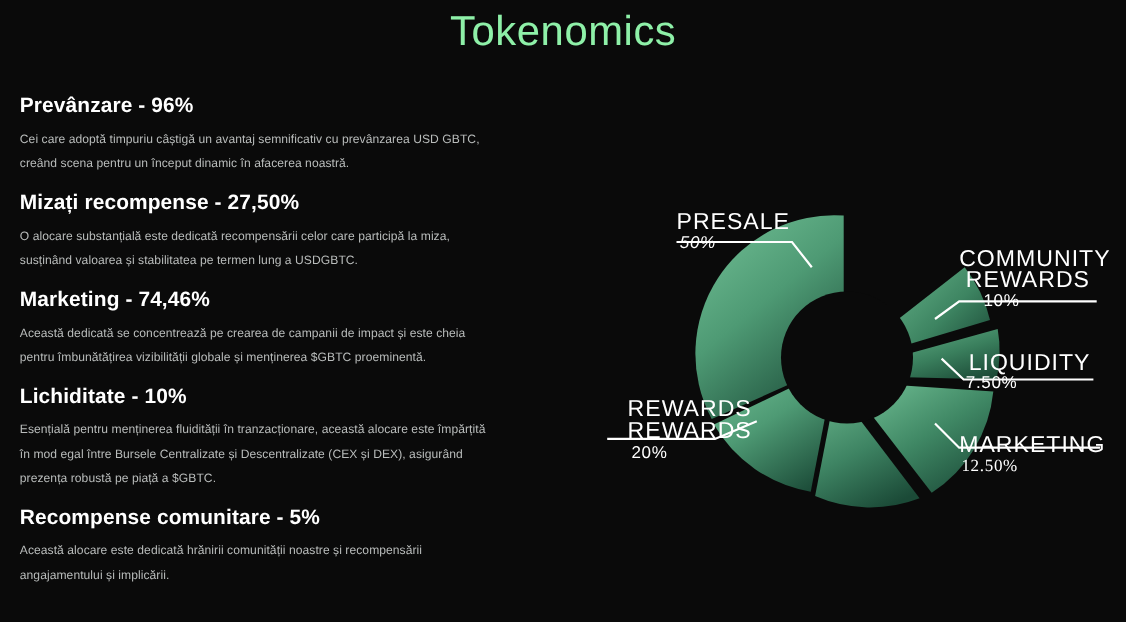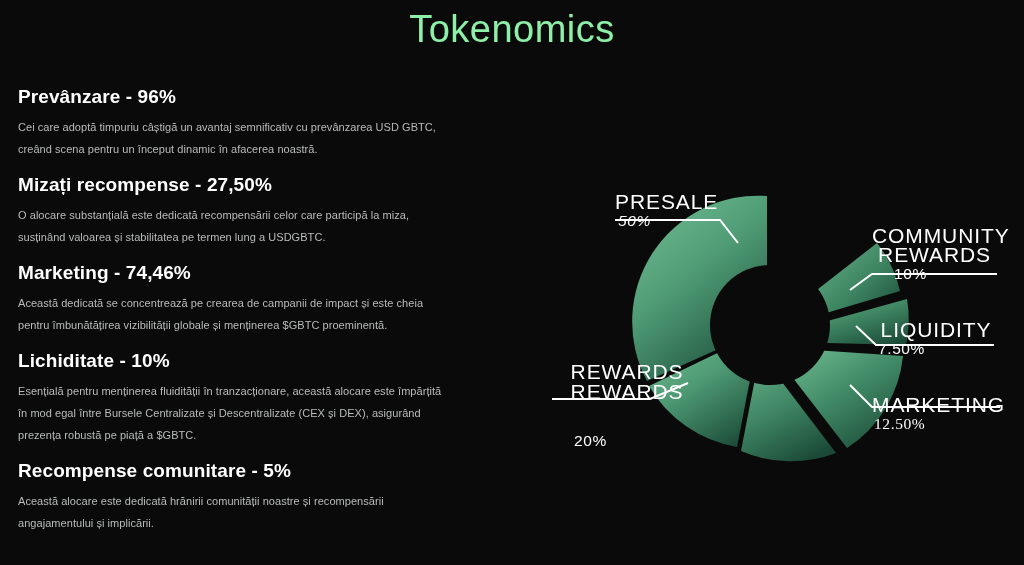--- a/index.html
+++ b/index.html
@@ -70,21 +70,21 @@
     letter-spacing:0.6px;
     white-space:nowrap;
     line-height:20px;
   }
 
   .cl-presale  { left:95px; top:22px;  width:120px; }
   .cl-presale .cl-value { text-align:left; padding-left:3px;font-style:italic; }
 
   .cl-staking  { left:32px; top:192px; width:150px; }
   .cl-staking .cl-name { line-height:20px; text-align:center; }
-  .cl-staking .cl-value { text-align:left; padding-left:22px;margin-top:29px; }
+  .cl-staking .cl-value { text-align:left; padding-left:22px; }
 
   .cl-community{ left:352px; top:56px;  width:125px; }
   .cl-community .cl-name { text-align:center; }
   .cl-community .cl-value { text-align:left; padding-left:22px; }
 
   .cl-liquidity{ left:356px; top:150px; width:120px; }
   .cl-liquidity .cl-name { text-align:center; }
   .cl-liquidity .cl-value { text-align:left; padding-left:2px; }
 
   .cl-marketing{ left:352px; top:225px; width:128px; }

